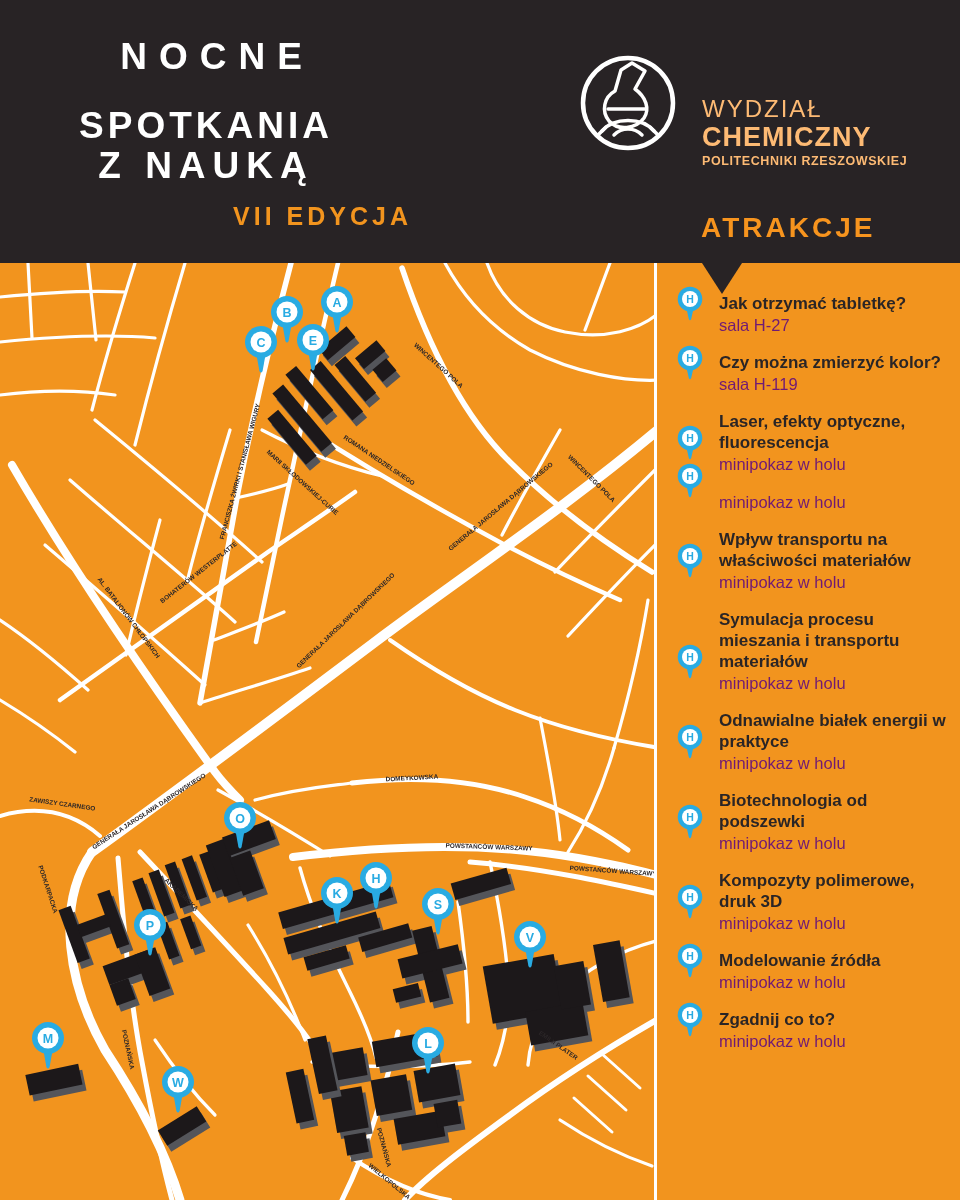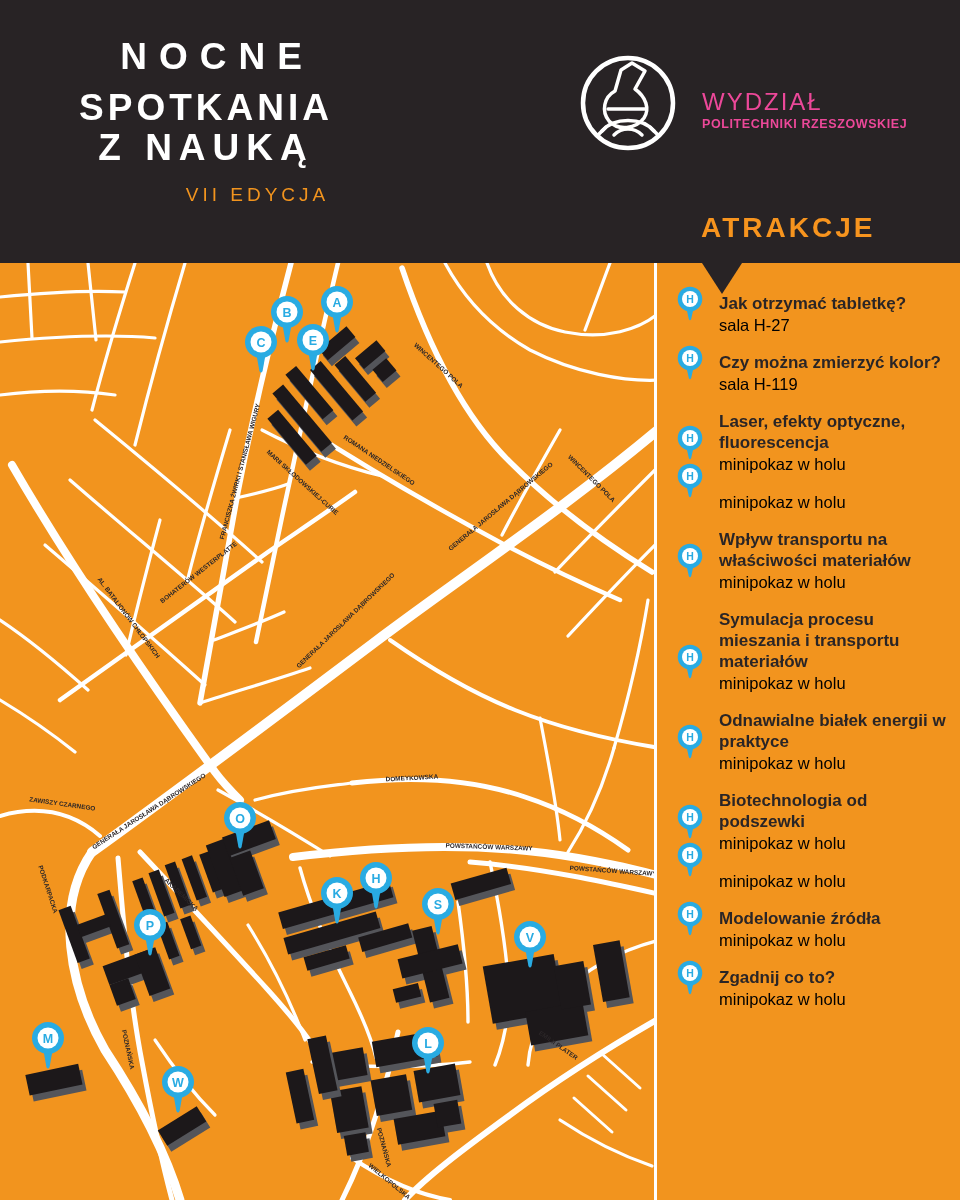--- a/index.html
+++ b/index.html
@@ -3,47 +3,47 @@
 <meta charset="utf-8">
 <style>
   html,body{margin:0;padding:0;}
   body{font-family:"Liberation Sans", sans-serif; background:#444;}
   #poster{position:relative;width:960px;height:1200px;background:#F2941E;overflow:hidden;}
 
   
   #header{position:absolute;left:0;top:0;width:960px;height:263px;background:#282325;}
   #logo-block{position:absolute;left:0;top:38px;width:412px;text-align:center;color:#fff;}
   .logo-line{font-weight:bold;line-height:1.0;}
-  #logo-line1{font-size:37px;letter-spacing:12px;margin-bottom:14px;padding-left:22px;}
+  #logo-line1{font-size:37px;letter-spacing:12px;margin-bottom:32px;padding-left:22px;}
   #logo-line2{font-size:37px;letter-spacing:4px;margin-bottom:3px;}
   #logo-line3{font-size:37px;letter-spacing:7px;margin-bottom:18px;}
-  #logo-edition{font-size:19px;letter-spacing:4px;color:#F2941E;font-weight:normal;text-align:center;padding-left:103px;}
+  #logo-edition{font-size:25px;letter-spacing:4px;color:#F2941E;font-weight:bold;text-align:right;padding-left:103px;}
 
   #faculty-logo{position:absolute;left:578px;top:53px;}
-  #faculty-text{position:absolute;left:702px;top:89px;color:#ec4899;}
+  #faculty-text{position:absolute;left:702px;top:96px;color:#fdba74;}
   #faculty-line1{font-size:24px;font-weight:normal;letter-spacing:2px;line-height:26px;}
   #faculty-line2{font-size:27px;font-weight:bold;letter-spacing:1px;line-height:30px;}
   #faculty-line3{font-size:12.5px;font-weight:bold;letter-spacing:0.6px;line-height:18px;}
 
   #section-title{position:absolute;left:657px;top:212px;font-size:28px;font-weight:bold;
     letter-spacing:3px;color:#F7941E;margin-left:44px;}
   #notch{position:absolute;left:702px;top:263px;width:0;height:0;
     border-left:20px solid transparent;border-right:20px solid transparent;
     border-top:31px solid #282325;}
 
   
   #map{position:absolute;left:0;top:263px;width:656px;height:937px;}
   #divider{position:absolute;left:654px;top:263px;width:3px;height:937px;background:#fff;}
 
   
   #sidebar{position:absolute;left:657px;top:263px;width:303px;height:937px;padding:30px 8px 0 18px;box-sizing:border-box;}
   .item{position:relative;padding-left:44px;margin-bottom:15px;}
   .item .pin{position:absolute;left:0;bottom:14px;}
   .item-title{font-size:17px;font-weight:bold;color:#2a2526;line-height:21px;}
-  .item-loc{font-size:16.5px;color:#000000;line-height:23px;}
+  .item-loc{font-size:16.5px;color:#701a75;line-height:23px;}
 </style>
 </head>
 <body>
 
 <div id="poster">
 
   <svg id="map" viewBox="0 263 656 937" width="656" height="937" xmlns="http://www.w3.org/2000/svg">
     <rect x="0" y="263" width="656" height="937" fill="#F2941E"></rect>
     <g id="roads" fill="none" stroke="#FFFFFF" stroke-linecap="round" stroke-linejoin="round">
         <path d="M 672,418 C 570,505 460,578 375,642 C 290,706 185,785 92,852" stroke-width="10"></path>
@@ -378,20 +378,21 @@
         <path d="M 4,-40 L 17,-32 L 7,-14 C 18,-6 22,6 16,15 C 8,26 -10,28 -19,18 C -27,8 -24,-6 -13,-12 L -7,-33 Z"></path>
         <path d="M -20,6 L 18,6"></path>
         <path d="M -26,28 C -14,14 14,14 26,28"></path>
         <path d="M -14,32 C -6,24 6,24 14,32"></path>
         <path d="M -31,33 L -22,24"></path>
         <path d="M 31,33 L 22,24"></path>
       </g>
     </svg>
     <div id="faculty-text">
       <div id="faculty-line1">WYDZIAŁ</div>
+      <div id="faculty-line2">CHEMICZNY</div>
       <div id="faculty-line3">POLITECHNIKI RZESZOWSKIEJ</div>
     </div>
 
     <div id="section-title">ATRAKCJE</div>
   </div>
   <div id="notch"></div>
 
   <div id="sidebar">
     <div id="attractions-list">
         <div class="item">
@@ -473,20 +474,21 @@
           <div class="item-title">Biotechnologia od podszewki</div>
           <div class="item-loc">minipokaz w holu</div>
         </div>
         <div class="item">
           <svg width="30" height="37" viewBox="0 0 30 37" class="pin">
             <path d="M 11.8,24 L 18.2,24 L 16.2,33 Q 15,35.5 13.8,33 Z" fill="#29ABE2"></path>
     <circle cx="15" cy="13" r="12.3" fill="#29ABE2"></circle>
     <circle cx="15" cy="13" r="8" fill="#fff"></circle>
     <text x="15" y="16.8" text-anchor="middle" font-size="10.5" font-weight="bold" font-family="Liberation Sans, sans-serif" fill="#29ABE2">H</text>
           </svg>
+          <div class="item-title">Kompozyty polimerowe, druk 3D</div>
           <div class="item-loc">minipokaz w holu</div>
         </div>
         <div class="item">
           <svg width="30" height="37" viewBox="0 0 30 37" class="pin">
             <path d="M 11.8,24 L 18.2,24 L 16.2,33 Q 15,35.5 13.8,33 Z" fill="#29ABE2"></path>
     <circle cx="15" cy="13" r="12.3" fill="#29ABE2"></circle>
     <circle cx="15" cy="13" r="8" fill="#fff"></circle>
     <text x="15" y="16.8" text-anchor="middle" font-size="10.5" font-weight="bold" font-family="Liberation Sans, sans-serif" fill="#29ABE2">H</text>
           </svg>
           <div class="item-title">Modelowanie źródła</div>

